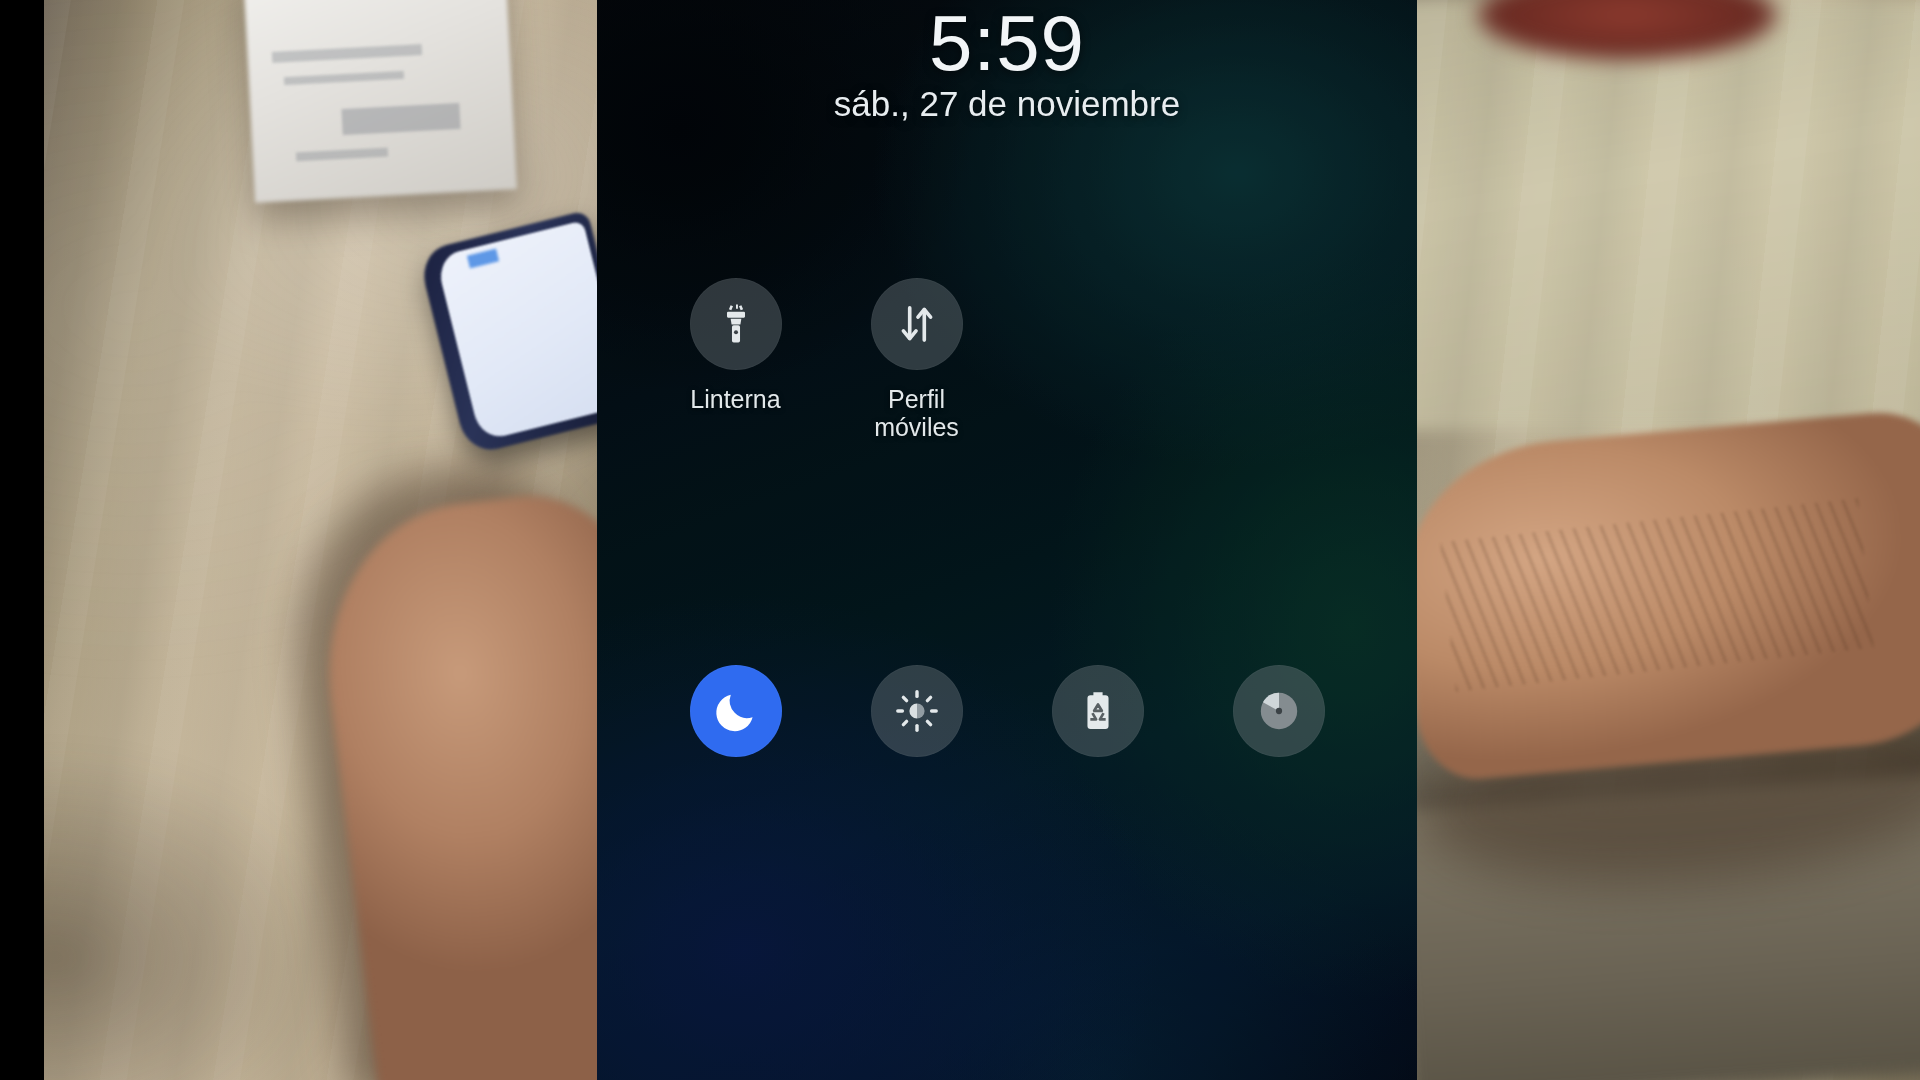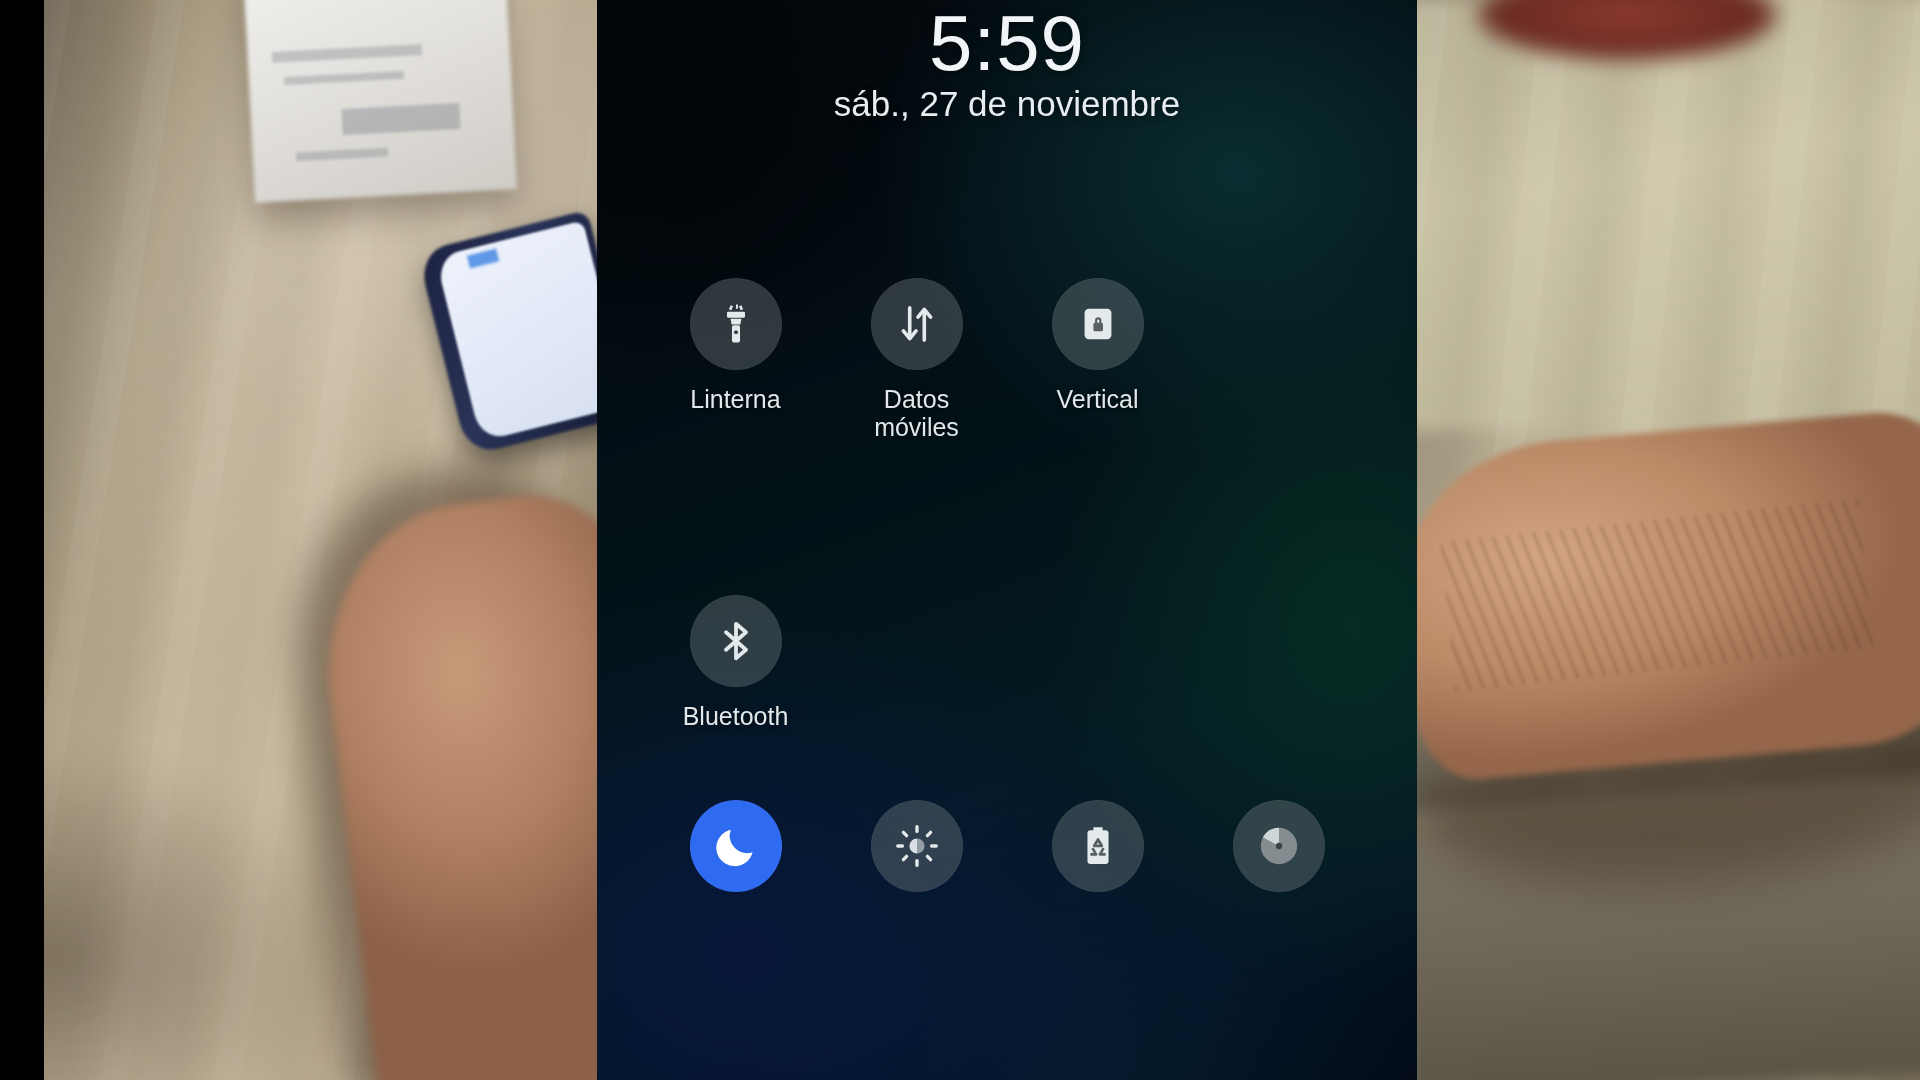--- a/index.html
+++ b/index.html
@@ -354,55 +354,31 @@
         <div class="tile-circle">
           <svg width="46" height="46" viewBox="0 0 24 24">
             <g fill="none" stroke="#e4e9eb" stroke-width="1.9" stroke-linecap="round" stroke-linejoin="round">
               <path d="M8.2 3.6 V19.4"></path>
               <path d="M4.9 15.6 L8.2 19.6 L11.5 15.6"></path>
               <path d="M15.8 20.4 V4.6"></path>
               <path d="M12.5 8.4 L15.8 4.4 L19.1 8.4"></path>
             </g>
           </svg>
         </div>
-        <div class="tile-label">Datos
+        <div class="tile-label">Perfil
 móviles</div>
       </div>
 
 
-      <div class="tile">
-        <div class="tile-circle">
-          <svg width="46" height="46" viewBox="0 0 24 24">
-            <g fill="#e4e9eb">
-              <rect x="5.0" y="4.0" width="14" height="16" rx="2.2"></rect>
-              <g fill="#596064">
-                <rect x="9.6" y="11.4" width="5.0" height="4.4" rx="0.8"></rect>
-                <path d="M10.45 11.5 v-1.35 a1.65 1.65 0 0 1 3.3 0 V11.5 h-1.1 v-1.35 a.55 .55 0 0 0-1.1 0 V11.5z"></path>
-              </g>
-            </g>
-          </svg>
-        </div>
-        <div class="tile-label">Vertical</div>
-      </div>
     </div>
 
     <div class="tile-grid">
 
 
 
-      <div class="tile">
-        <div class="tile-circle">
-          <svg width="48" height="48" viewBox="0 0 24 24">
-            <g fill="none" stroke="#e4e9eb" stroke-width="1.9" stroke-linecap="round" stroke-linejoin="round">
-              <path d="M7.0 7.6 L17.0 16.4 L12 20.6 V3.4 L17.0 7.6 L7.0 16.4"></path>
-            </g>
-          </svg>
-        </div>
-        <div class="tile-label">Bluetooth</div>
-      </div>
 
     </div>
 
     <div class="tile-grid bottom-row">
 
       <div class="tile">
         <div class="tile-circle on">
           <svg width="48" height="48" viewBox="0 0 24 24">
             <path fill="#ffffff" d="M20.3 15.1A8.7 8.7 0 0 1 9.4 3.9a9.2 9.2 0 1 0 10.9 11.2z"></path>
           </svg>

